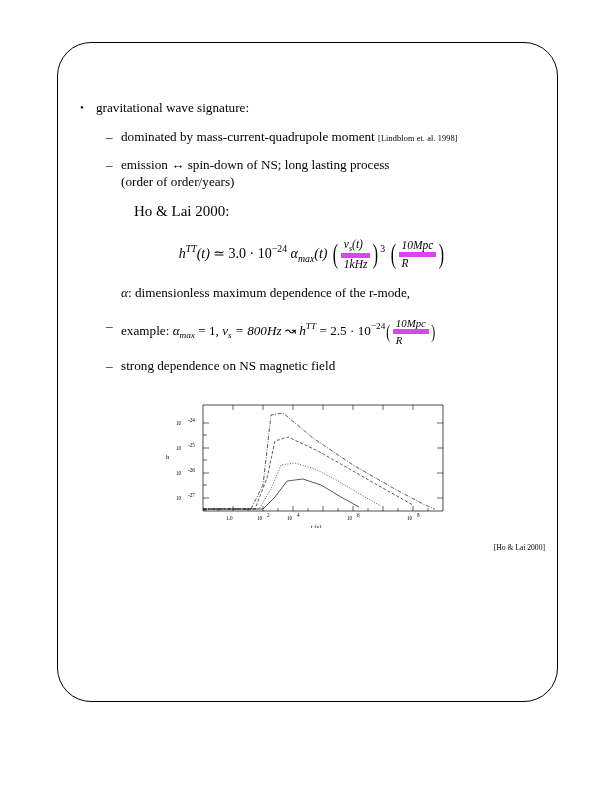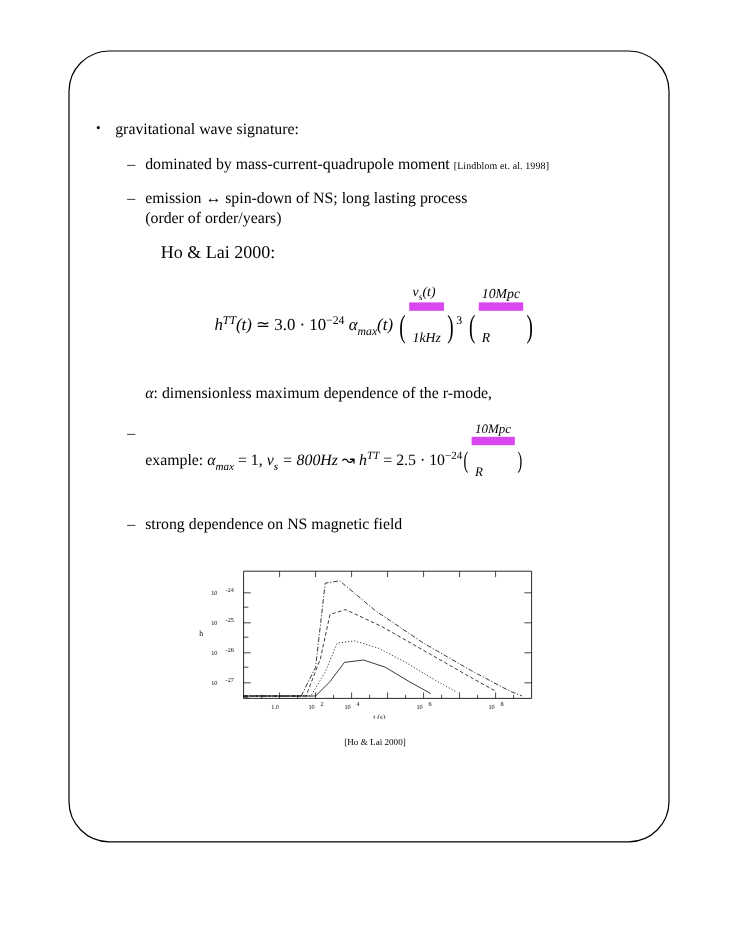--- a/index.html
+++ b/index.html
@@ -82,21 +82,21 @@
   .sub { font-size: 0.7em; vertical-align: sub; }
   .frac {
     display: inline-block;
     vertical-align: middle;
     text-align: left;
     font-size: 0.82em;
     line-height: 1.12;
     margin: 0 1px;
   }
   .frac .num { display: block; padding: 0 3px; }
-  .frac .den { display: block; border-top: 7px solid #d946ef; padding: 17px 3px; }
+  .frac .den { display: block; border-top: 5px solid #d946ef; padding: 0 3px; }
   .paren {
     display: inline-block;
     font-size: 1.9em;
     vertical-align: middle;
     font-weight: 300;
     transform: scaleX(0.6);
   }
   .paren-s {
     display: inline-block;
     font-size: 1.5em;
@@ -114,21 +114,21 @@
     left: 83px;
     top: 0;
     width: 295px;
     height: 135px;
   }
   .fig-caption {
     position: absolute;
     top: 150px;
     left: 0;
     width: 465px;
-    text-align: center;
+    text-align: right;
     font-size: 7.6px;
   }
   svg { display: block; }
   .axis-line { stroke: #000; stroke-width: 0.7; fill: none; }
   .tickmark { stroke: #000; stroke-width: 0.6; }
   .curve { fill: none; stroke: #000; stroke-width: 0.65; }
   .tick-label { font-family: "Liberation Serif", serif; font-size: 5.2px; fill: #000; }
   .axis-title { font-family: "Liberation Serif", serif; font-size: 6.5px; fill: #000; }
 </style>
 </head>

